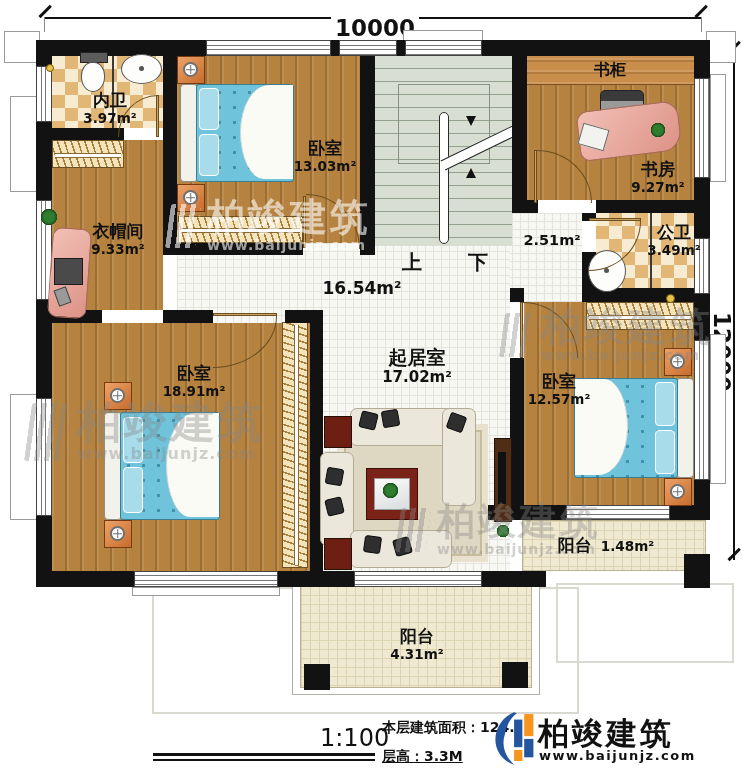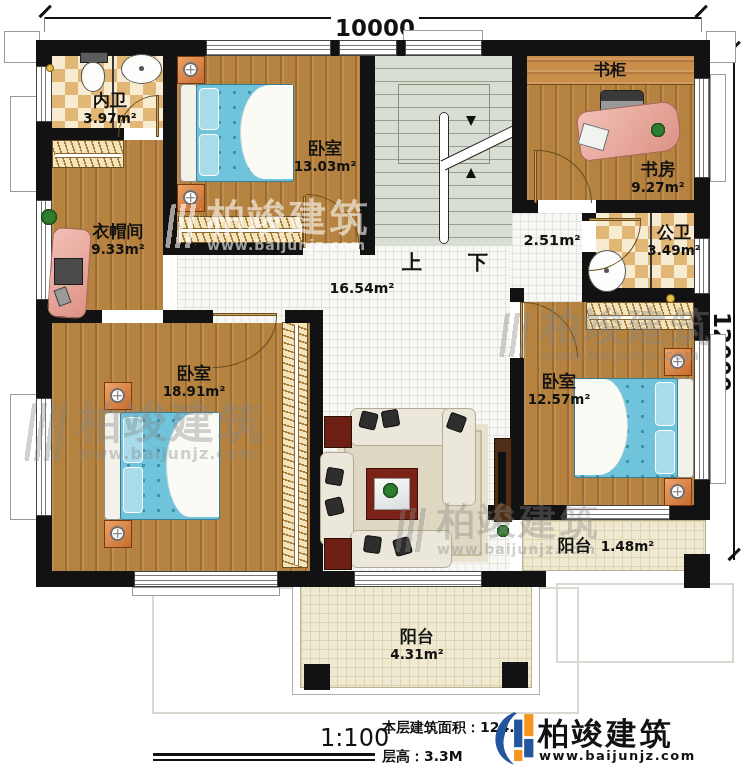--- a/index.html
+++ b/index.html
@@ -335,21 +335,25 @@
     <div class="rarea">9.27m²</div>
   </div>
   <div class="lbl" style="left:674px;top:240px;">
     <div class="rname">公卫</div>
     <div class="rarea">3.49m²</div>
   </div>
   <div class="lbl" style="left:552px;top:241px;">
     <div class="rarea" style="font-size:14.5px;">2.51m²</div>
   </div>
   <div class="lbl" style="left:362px;top:288px;">
-    <div class="rarea" style="font-size:14px;">16.54m²</div>
+    <div class="rarea" style="font-size:17px;">16.54m²</div>
+  </div>
+  <div class="lbl" style="left:417px;top:366px;">
+    <div class="rname" style="font-size:19px;">起居室</div>
+    <div class="rarea" style="font-size:15px;">17.02m²</div>
   </div>
   <div class="lbl" style="left:194px;top:381px;">
     <div class="rname">卧室</div>
     <div class="rarea">18.91m²</div>
   </div>
   <div class="lbl" style="left:559px;top:389px;">
     <div class="rname">卧室</div>
     <div class="rarea">12.57m²</div>
   </div>
   <div class="lbl-row" style="left:606px;top:545px;">
@@ -364,21 +368,21 @@
     <div class="rname" style="font-size:20px;">上</div>
   </div>
   <div class="lbl" style="left:478px;top:262px;">
     <div class="rname" style="font-size:20px;">下</div>
   </div>
 
   <div class="abs" style="left:153px;top:753px;width:222px;height:3px;background:#111;"></div>
   <div class="abs" style="left:153px;top:759px;width:222px;height:2px;background:#111;"></div>
   <div class="pt" style="left:320px;top:724px;font-size:24px;font-weight:normal;">1:100</div>
   <div class="pt" style="left:382px;top:719px;font-size:14px;">本层建筑面积：124.</div>
-  <div class="pt" style="left:382px;top:748px;font-size:14px;">层高：3.3M</div>
+  <div class="pt" style="left:382px;top:748px;font-size:14px;text-decoration:underline;">层高：3.3M</div>
 
   <div class="abs" style="left:492px;top:708px;">
     <svg width="46" height="60" viewBox="0 0 50 64">
       <path d="M24 4 C10 10 2 24 4 38 c2 12 10 20 20 23 C14 52 10 40 14 28 C16 18 20 10 27 5 Z" fill="#2456a0"></path>
       <rect x="24" y="12" width="9" height="30" fill="#2456a0"></rect>
       <rect x="35" y="6" width="10" height="24" fill="#f7941d"></rect>
       <rect x="35" y="33" width="10" height="20" fill="#2456a0"></rect>
       <rect x="24" y="45" width="9" height="12" fill="#f7941d"></rect>
     </svg>
   </div>

